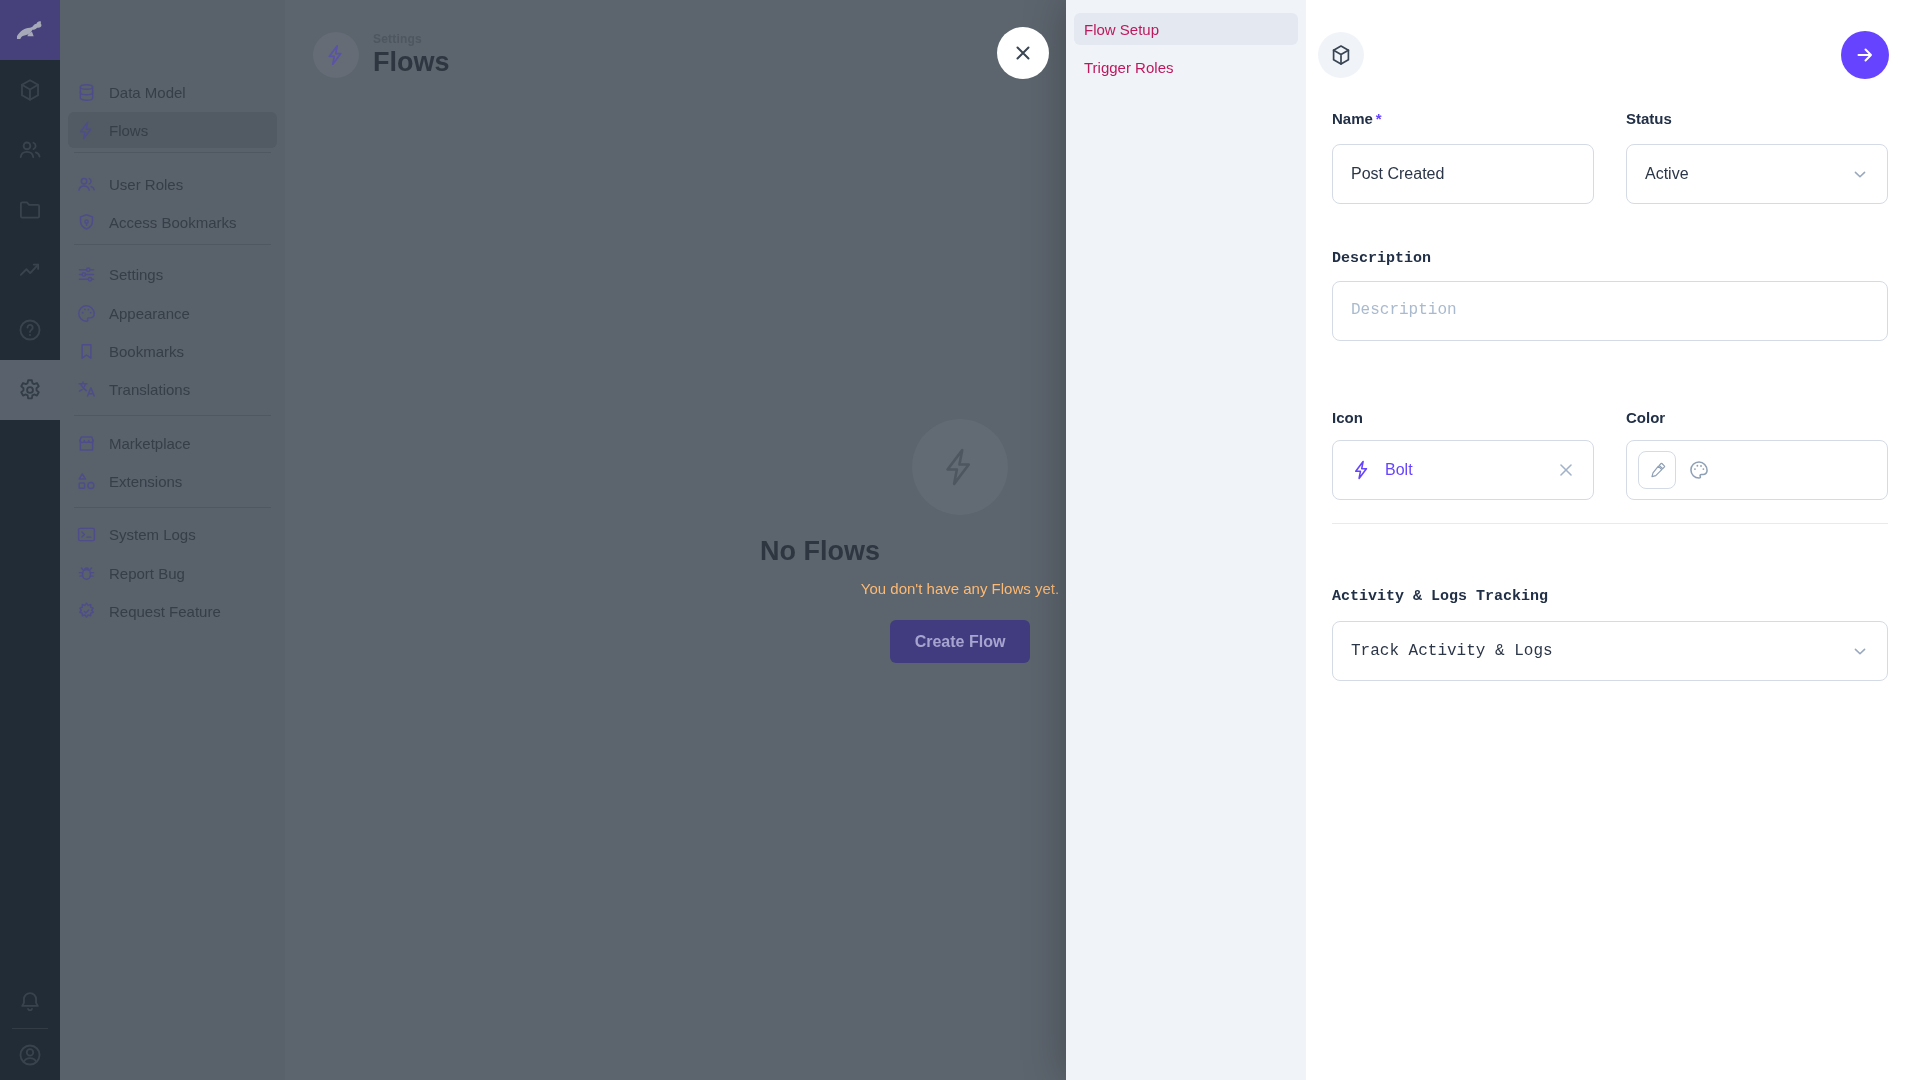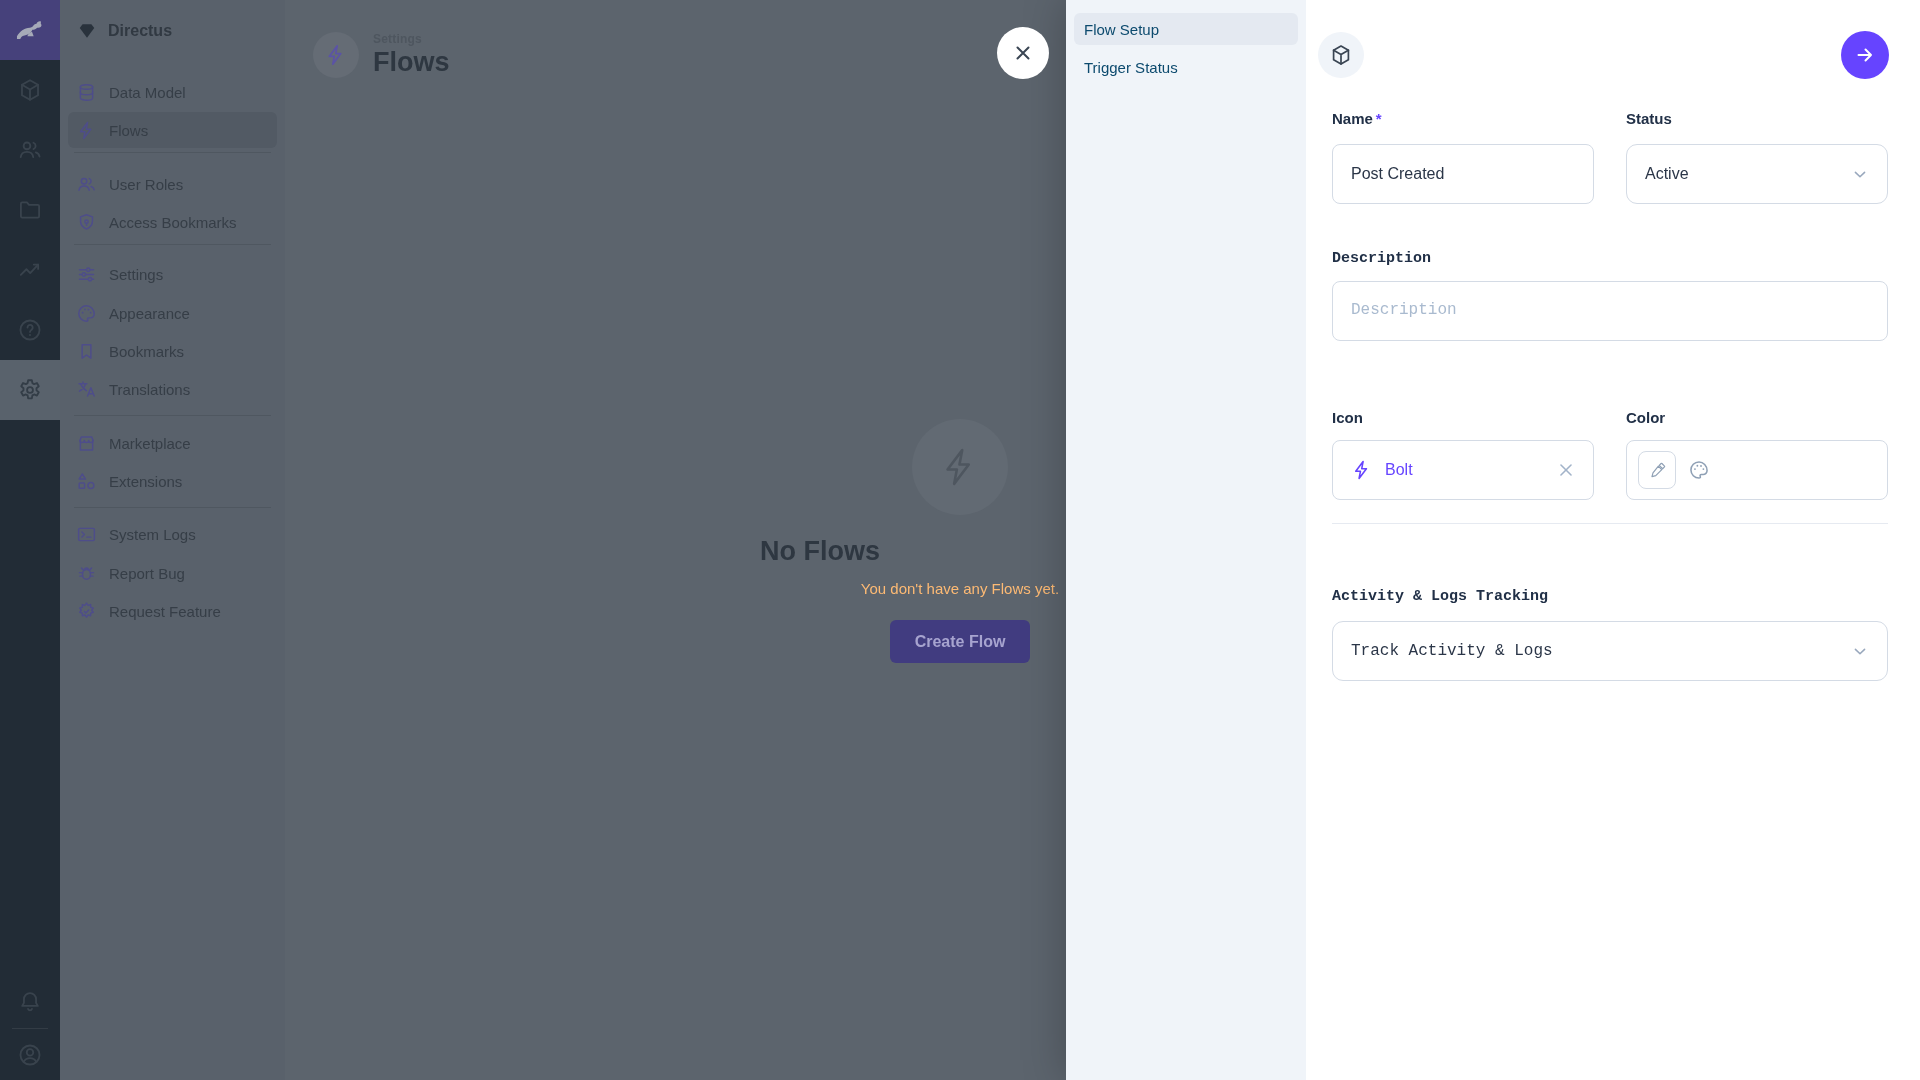--- a/index.html
+++ b/index.html
@@ -38,42 +38,42 @@
   .empty-sub { position:absolute; left:-200px; top:161px; width:400px; text-align:center; font-size:15px; color:#fdba74; }
   .cta { position:absolute; left:-70px; top:201px; width:140px; height:43px; border-radius:6px; background:#413C80; border:none;
     color:#A7A4CF; font-size:16px; font-weight:700; font-family:inherit; cursor:pointer; }
 
   
   #drawer { position:absolute; left:1066px; top:0; width:854px; height:1080px; z-index:5; box-shadow:0 0 40px rgba(0,0,0,0.25); }
   .close-btn { position:absolute; left:-69px; top:27px; width:52px; height:52px; border-radius:50%; background:#FFFFFF; border:none;
     display:flex; align-items:center; justify-content:center; color:#3A4553; cursor:pointer; }
   .drawer-nav { position:absolute; left:0; top:0; width:240px; height:1080px; background:#F0F4F9; }
   .dn-item { position:absolute; left:8px; width:224px; height:32px; border-radius:6px; display:flex; align-items:center; padding-left:10px;
-    font-size:15px; font-weight:500; color:#0c4a6e; cursor:pointer; }
+    font-size:15px; font-weight:500; color:#be185d; cursor:pointer; }
   .dn-item.active { background:#E4E9F1; }
   .drawer-panel { position:absolute; left:240px; top:0; width:614px; height:1080px; background:#FFFFFF; }
   .dp-icon { position:absolute; left:12px; top:32px; width:46px; height:46px; border-radius:50%; background:#F0F4F9;
     display:flex; align-items:center; justify-content:center; color:#3A4553; }
   .dp-title { position:absolute; left:72px; top:32px; height:46px; line-height:46px; font-size:26px; font-weight:800; color:#1E2B45; }
   .dp-next { position:absolute; right:31px; top:31px; width:48px; height:48px; border-radius:50%; background:#6644FF; border:none;
     display:flex; align-items:center; justify-content:center; color:#FFFFFF; cursor:pointer; }
 
   .form { position:absolute; left:26px; right:32px; top:0; }
   .f-label { position:absolute; font-size:15px; font-weight:700; color:#213047; }
   .req { color:#6644FF; margin-left:3px; }
   .col-l { left:0; width:262px; }
   .col-r { left:294px; width:262px; }
   .full { left:0; right:0;font-family:Liberation Mono, monospace; }
   .field { position:absolute; height:60px; border:1px solid #D4DBE5; border-radius:8px; background:#FFFFFF;
     display:flex; align-items:center; font-size:16px; color:#2B3648; }
   input.fctl, textarea.fctl { border:none; outline:none; width:100%; height:100%; padding:0 18px; font-size:16px; color:#2B3648;
     font-family:inherit; background:transparent; border-radius:8px; }
   textarea.fctl { resize:none; padding-top:19px; }
   input.fctl::placeholder, textarea.fctl::placeholder, .ph-text { color:#A9BACF; }
-  .sel { justify-content:space-between; padding:0 16px 0 18px; cursor:pointer;border-radius:11px; }
+  .sel { justify-content:space-between; padding:0 16px 0 18px; cursor:pointer; }
   .chev { color:#99A8BD; }
   .hr { position:absolute; left:0; right:0; height:1px; background:#E6EAF1; }
   .icon-field { padding:0 16px 0 18px; justify-content:space-between; }
   .icon-field .lead { display:flex; align-items:center; gap:12px; color:#6644FF; font-weight:500; }
   .clear-x { color:#A2B3C9; background:none; border:none; cursor:pointer; display:flex; }
   .color-field { padding:0 16px 0 11px; gap:12px; }
   .swatch-btn { width:38px; height:38px; border:1px solid #D4DBE5; border-radius:8px; background:#fff;
     display:flex; align-items:center; justify-content:center; color:#8FA0B5; cursor:pointer; flex:0 0 auto; }
   .color-ph { flex:1; font-size:16px; }
   .pal-btn { color:#8FA0B5; background:none; border:none; cursor:pointer; display:flex; }
@@ -256,28 +256,20 @@
     <div class="mod" style="top:1030px;height:50px">
       <span>
           <svg class="ic" width="26" height="26" viewBox="0 0 24 24">
             <use href="#i-account"></use>
           </svg>
         </span>
     </div>
   </aside>
 
   <nav id="navbar">
-    <div class="proj-header">
-      <span style="color:#29323C">
-          <svg width="22" height="22" viewBox="0 0 24 24">
-            <use href="#i-gem"></use>
-          </svg>
-        </span>
-      <span class="pname">Directus</span>
-    </div>
 
     <div class="nav-item" style="top:74px">
       <span class="nicon">
           <svg class="ic" width="21" height="21" viewBox="0 0 24 24">
             <use href="#i-db"></use>
           </svg>
         </span>
       <span class="nlabel">Data Model</span>
     </div>
     <div class="nav-item active" style="top:112px">
@@ -415,21 +407,21 @@
     <button class="close-btn">
       <span>
           <svg class="ic" width="24" height="24" viewBox="0 0 24 24" style="stroke-width:2">
             <use href="#i-x"></use>
           </svg>
         </span>
     </button>
 
     <div class="drawer-nav">
       <div class="dn-item active" style="top:13px">Flow Setup</div>
-      <div class="dn-item" style="top:51px">Trigger Status</div>
+      <div class="dn-item" style="top:51px">Trigger Roles</div>
     </div>
 
     <div class="drawer-panel">
       <div class="dp-icon">
         <span>
             <svg class="ic" width="24" height="24" viewBox="0 0 24 24">
               <use href="#i-box"></use>
             </svg>
           </span>
       </div>

